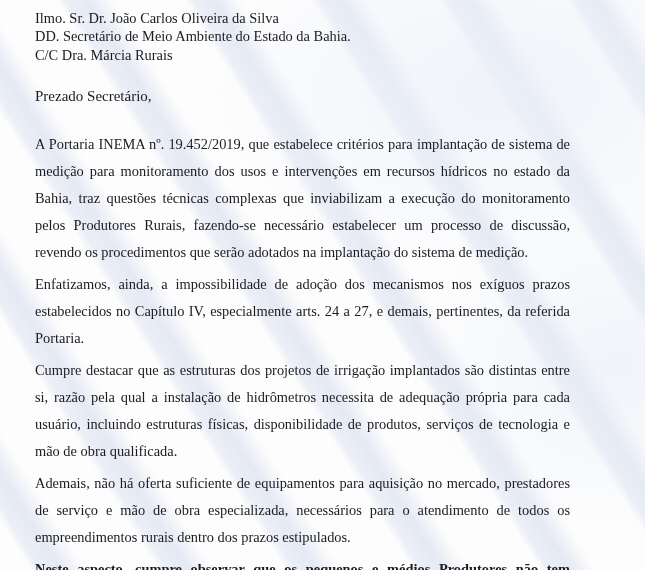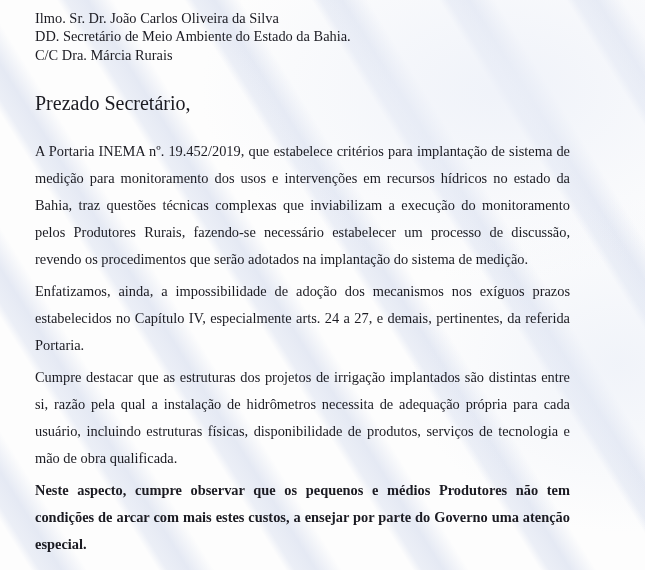--- a/index.html
+++ b/index.html
@@ -62,23 +62,23 @@
 
   .subject {
     font-size: 14.4px;
     font-weight: bold;
     line-height: 18px;
     margin-top: 19px;
     letter-spacing: 0.1px;
   }
 
   .salutation {
-    font-size: 20px;
+    font-size: 15px;
     line-height: 18px;
-    margin-top: 30px;
+    margin-top: 23px;
   }
 
   .body-block {
     margin-top: 26px;
   }
   p.para {
     font-size: 14.4px;
     line-height: 27px;
     text-align: justify;
     text-justify: inter-word;
@@ -103,17 +103,18 @@
     <div class="addr-line">C/C Dra. Márcia Rurais</div>
   </div>
 
 
   <div class="salutation">Prezado Secretário,</div>
 
   <div class="body-block">
     <p class="para">A Portaria INEMA nº. 19.452/2019, que estabelece critérios para implantação de sistema de medição para monitoramento dos usos e intervenções em recursos hídricos no estado da Bahia, traz questões técnicas complexas que inviabilizam a execução do monitoramento pelos Produtores Rurais, fazendo-se necessário estabelecer um processo de discussão, revendo os procedimentos que serão adotados na implantação do sistema de medição.</p>
     <p class="para">Enfatizamos, ainda, a impossibilidade de adoção dos mecanismos nos exíguos prazos estabelecidos no Capítulo IV, especialmente arts. 24 a 27, e demais, pertinentes, da referida Portaria.</p>
     <p class="para">Cumpre destacar que as estruturas dos projetos de irrigação implantados são distintas entre si, razão pela qual a instalação de hidrômetros necessita de adequação própria para cada usuário, incluindo estruturas físicas, disponibilidade de produtos, serviços de tecnologia e mão de obra qualificada.</p>
+    <p class="para">Ademais, não há oferta suficiente de equipamentos para aquisição no mercado, prestadores de serviço e mão de obra especializada, necessários para o atendimento de todos os empreendimentos rurais dentro dos prazos estipulados.</p>
     <p class="para">Neste aspecto, cumpre observar que os pequenos e médios Produtores não tem condições de arcar com mais estes custos, a ensejar por parte do Governo uma atenção especial.</p>
 
   </div>
 
 </div>
 
 </body></html>

